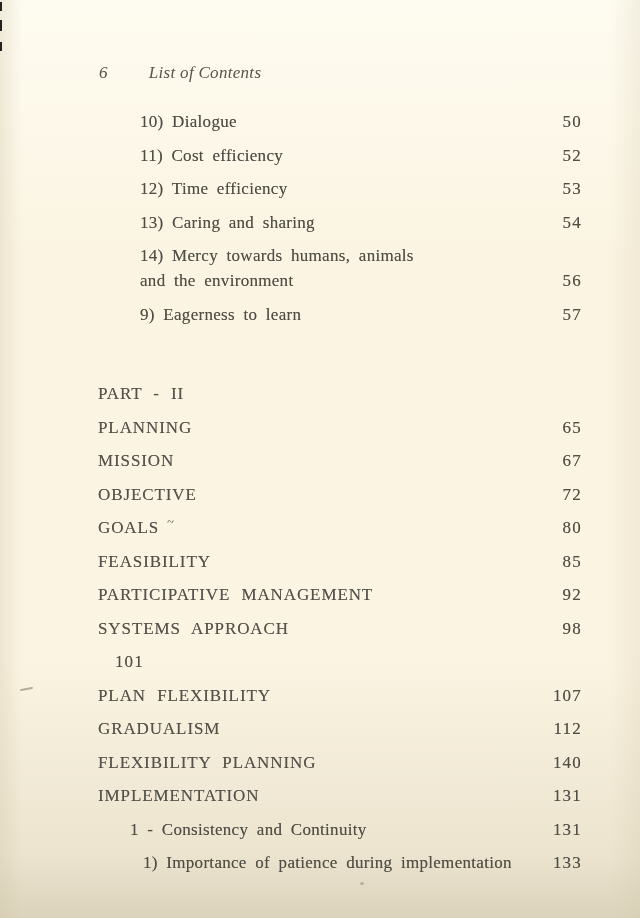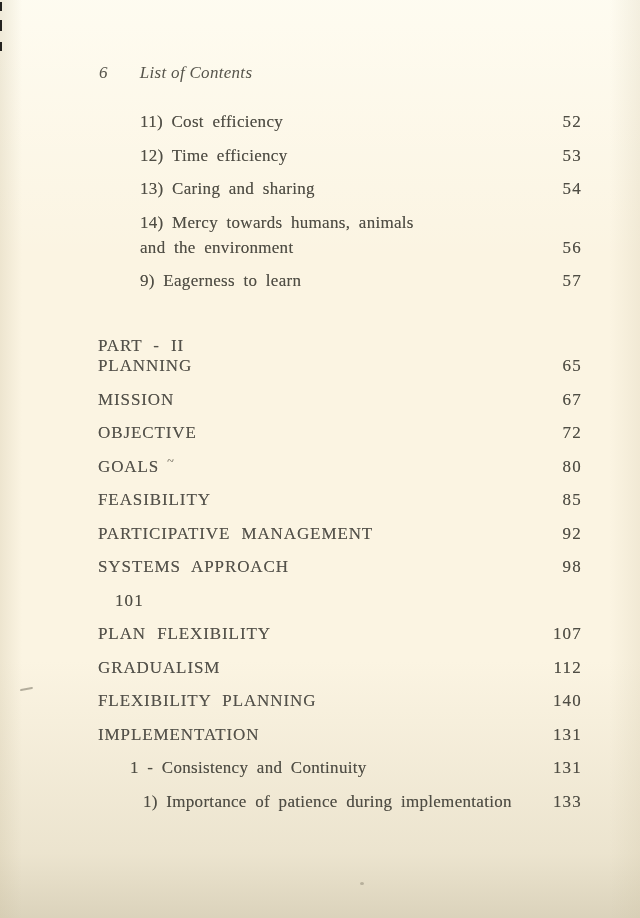--- a/index.html
+++ b/index.html
@@ -16,31 +16,31 @@
     color: #4f4d44;
   }
   .page { position: absolute; inset: 0; }
 
   .header {
     position: absolute; top: 63px; left: 99px;
     font-style: italic; font-size: 17px; color: #56544b;
     letter-spacing: 0.3px;
   }
   .header .folio { display: inline-block; }
-  .header .rtitle { margin-left: 32px; }
+  .header .rtitle { margin-left: 41px; }
 
   .toc { position: absolute; top: 112px; left: 98px; right: 58px; }
 
   .row {
     display: flex; justify-content: space-between; align-items: baseline;
     height: 33.5px; font-size: 17px; line-height: 20px;
     text-shadow: 0 0 0.5px rgba(86,84,75,0.55);
   }
   .row.tight { height: 25px; text-align: center; }
-  .row.break { margin-top: 18px; align-items: flex-end; }
+  .row.break { margin-top: 46px; }
 
   .left { display: inline-flex; align-items: baseline; }
   .label { letter-spacing: 0.3px; word-spacing: 4px; white-space: nowrap; }
   .row.caps .label { letter-spacing: 0.9px; word-spacing: 6px; color: #53514a; }
 
   .ind-1 .label { margin-left: 42px; }
   .ind-2 .label { margin-left: 42px; }
   .ind-3 .label { margin-left: 32px; }
   .ind-4 .label { margin-left: 45px; }
 
@@ -70,20 +70,26 @@
 
 <div class="page">
 
   <div class="header">
     <span class="folio">6</span><span class="rtitle">List of Contents</span>
   </div>
 
   <div class="toc" id="toc">
       <div class="row ind-1">
         <span class="left">
+          <span class="label">10) Dialogue</span>
+        </span>
+        <span class="page-num">50</span>
+      </div>
+      <div class="row ind-1">
+        <span class="left">
           <span class="label">11) Cost efficiency</span>
         </span>
         <span class="page-num">52</span>
       </div>
       <div class="row ind-1">
         <span class="left">
           <span class="label">12) Time efficiency</span>
         </span>
         <span class="page-num">53</span>
       </div>

